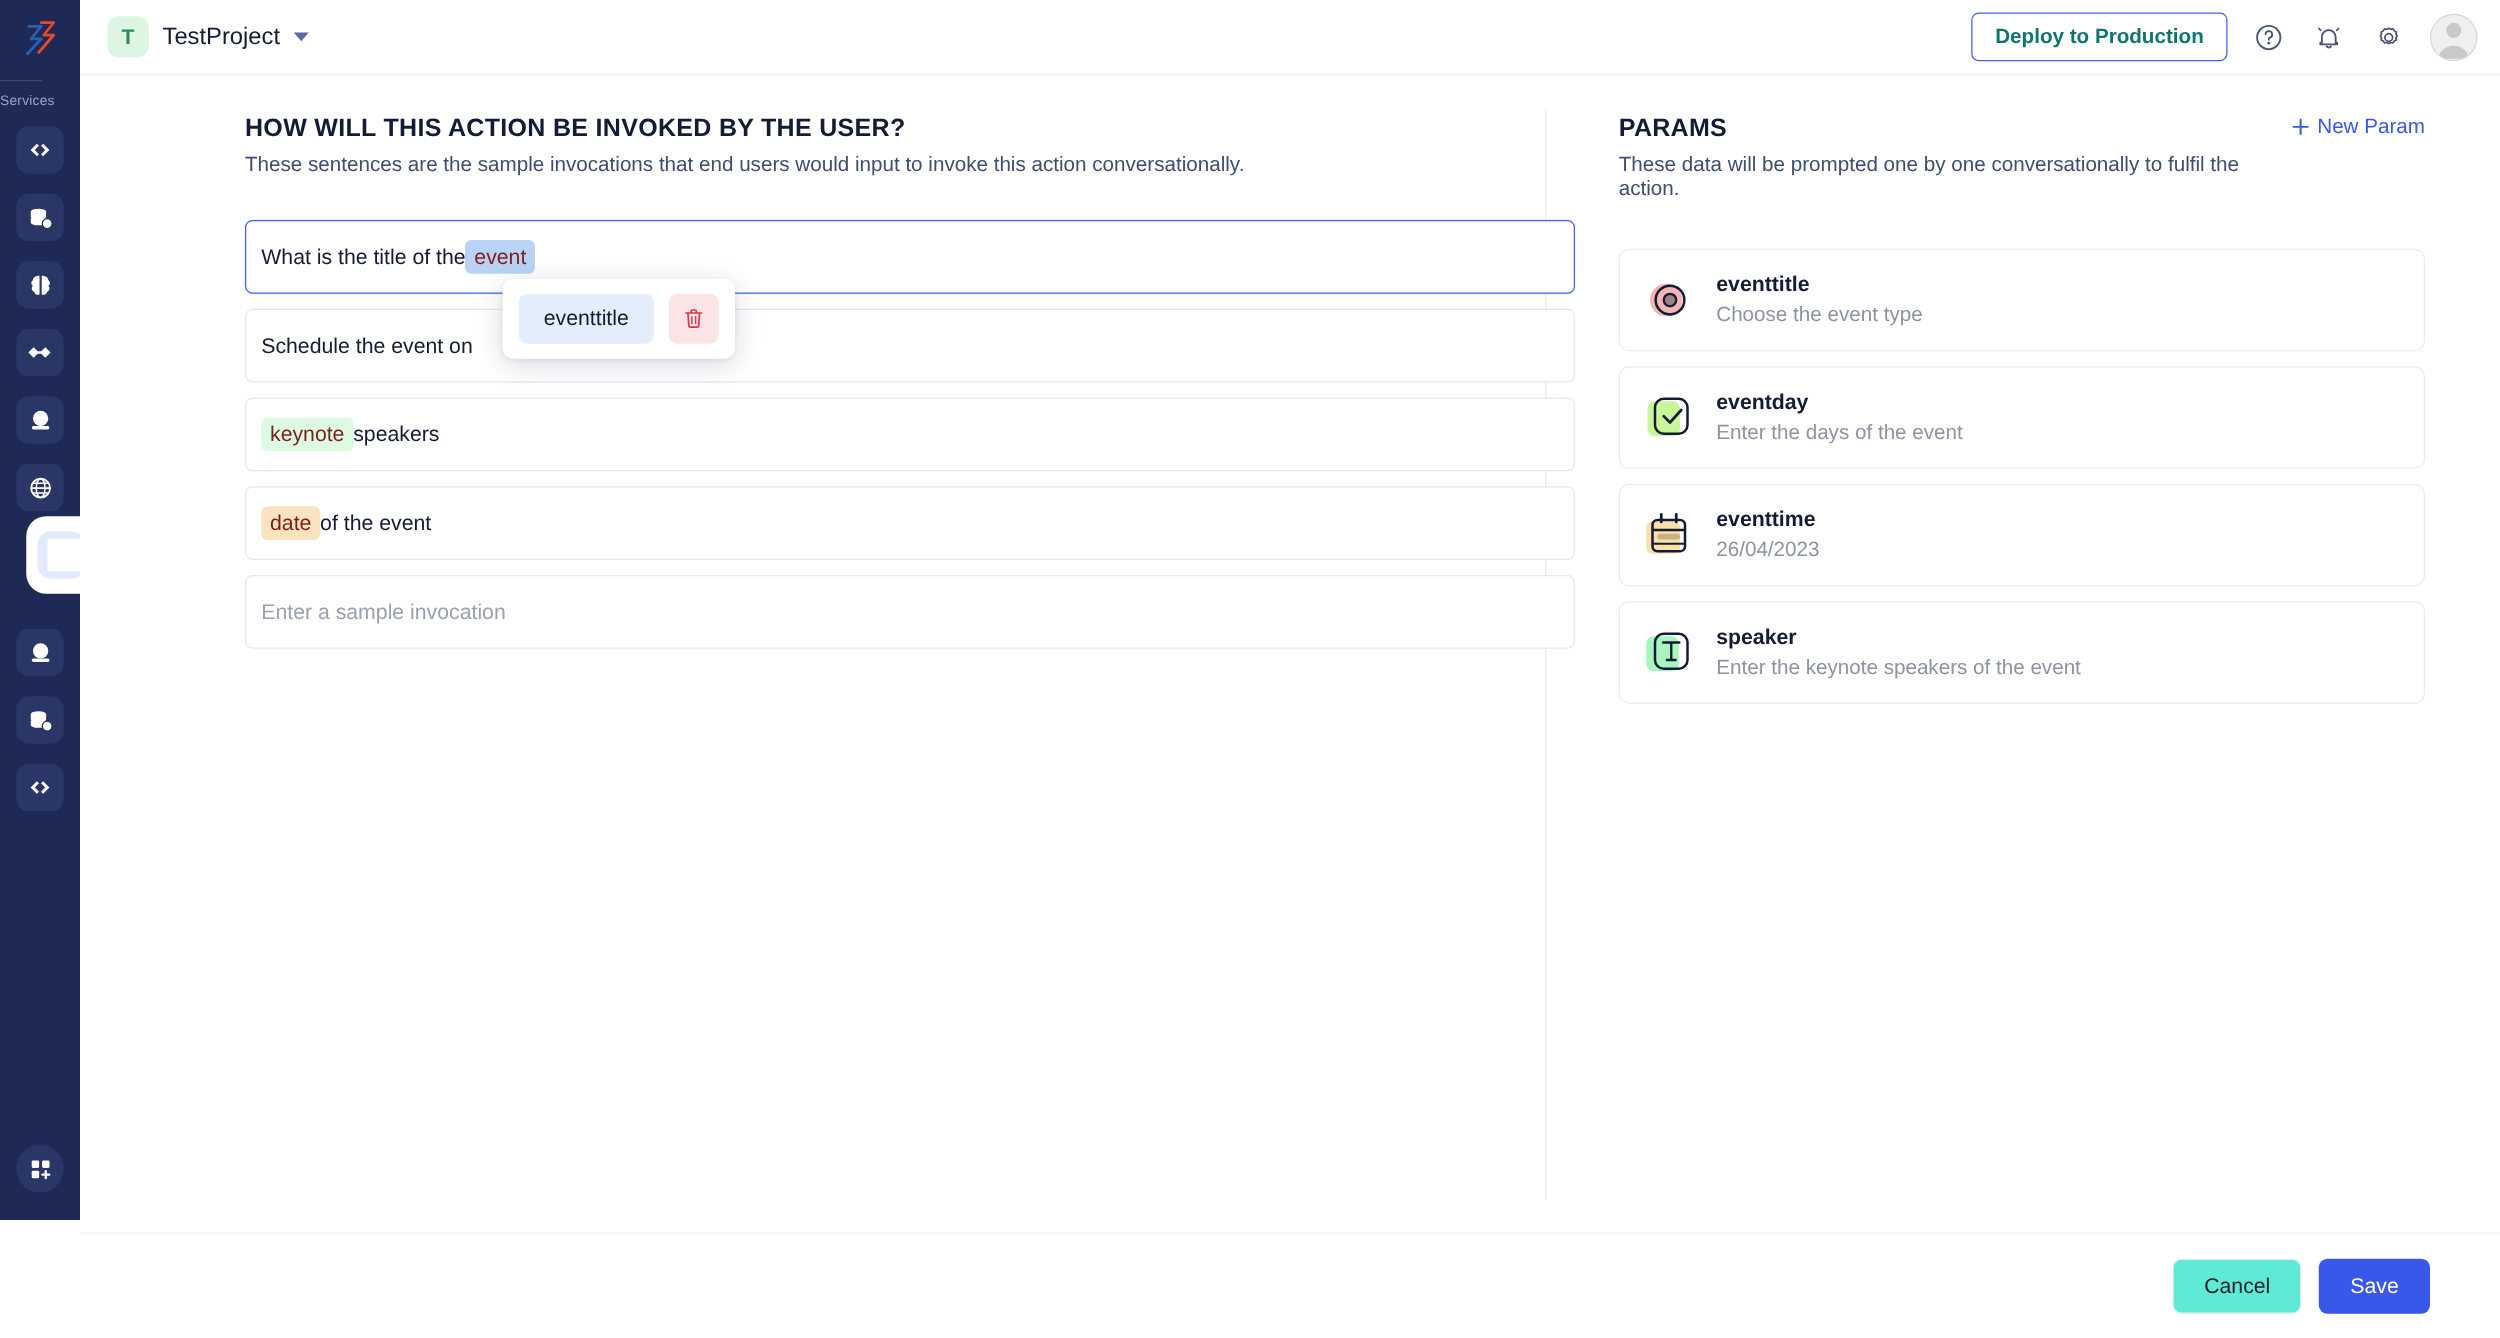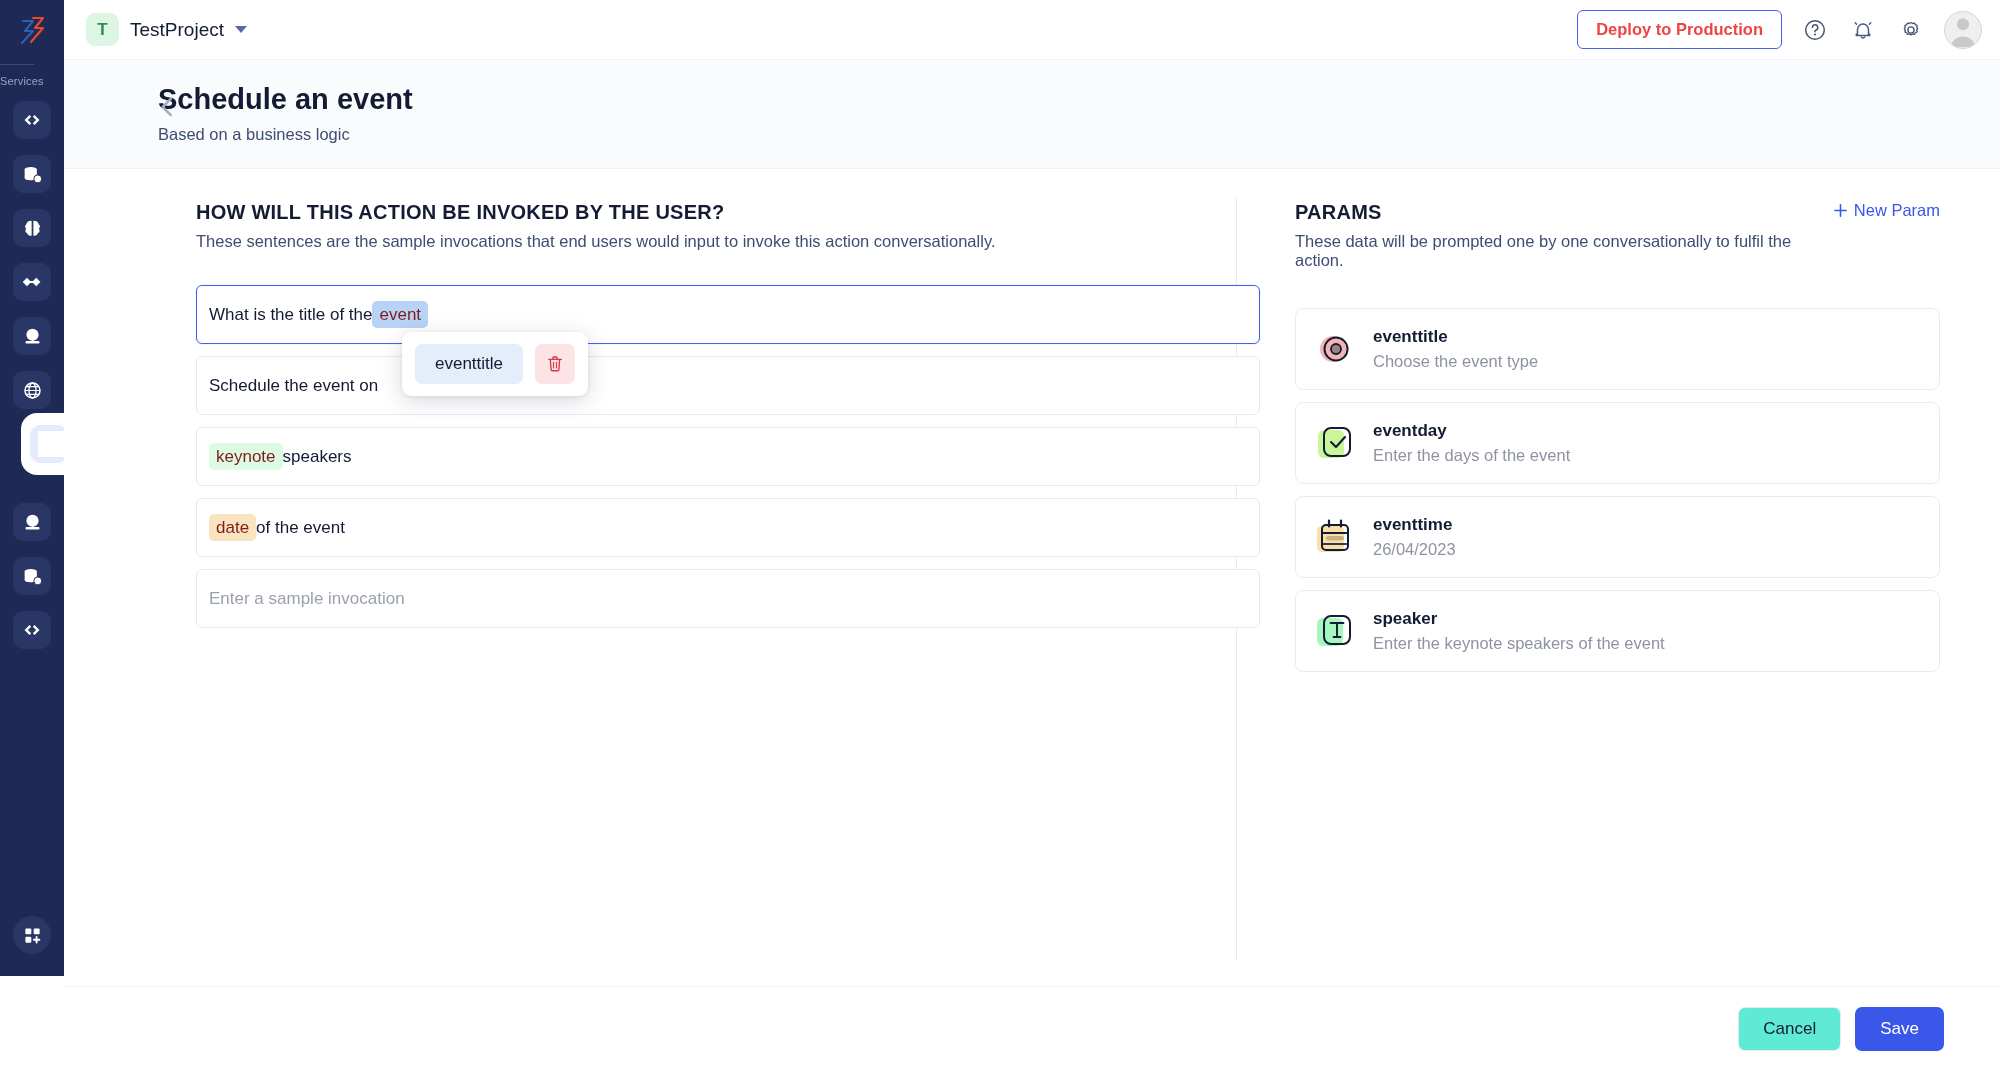--- a/index.html
+++ b/index.html
@@ -76,21 +76,21 @@
   }
   .proj-avatar {
     width: 33px; height: 33px; border-radius: 9px; background: #ddf6e3;
     display:flex; align-items:center; justify-content:center;
     color: #2f8f52; font-size: 17px; font-weight: 600;
   }
   .proj-name { font-size: 19px; color: #141b34; font-weight: 500; }
   .caret { width:0;height:0;border-left:6px solid transparent;border-right:6px solid transparent;border-top:7px solid #5b6a9e; }
   .topbar-right { margin-left: auto; display: flex; align-items: center; gap: 18px; }
   .deploy-btn {
-    border: 1.5px solid #4361ee; color: #ef4444; background: #fff;
+    border: 1.5px solid #4361ee; color: #0f766e; background: #fff;
     font-size: 16.5px; font-weight: 600; padding: 9px 18px; border-radius: 6px;
     cursor: pointer; font-family: "Liberation Sans", sans-serif; white-space: nowrap;
   }
   .icon-btn { width: 30px; height: 30px; display:flex; align-items:center; justify-content:center; cursor:pointer; }
   .avatar-circle {
     width: 38px; height: 38px; border-radius: 50%; background: #efefef;
     border: 1px solid #d6d6d6; display:flex; align-items:flex-end; justify-content:center; overflow:hidden;
   }
 
   
@@ -326,27 +326,20 @@
         </div>
         <div class="avatar-circle">
           <svg width="38" height="38" viewBox="0 0 38 38">
             <circle cx="19" cy="14" r="6.4" fill="#c9c9c9"></circle>
             <path d="M6.5 38 a12.5 11 0 0 1 25 0 z" fill="#c9c9c9"></path>
           </svg>
         </div>
       </div>
     </div>
 
-    <div class="page-head">
-      <svg class="back-chevron" viewBox="0 0 24 24" style="position:absolute;left:90px;top:34px;width:26px;height:26px;">
-        <path d="M15.5 4.5 L8 12 L15.5 19.5" fill="none" stroke="#9fb0c7" stroke-width="2.3" stroke-linecap="round" stroke-linejoin="round"></path>
-      </svg>
-      <div class="page-title">Schedule an event</div>
-      <div class="page-sub">Based on a business logic</div>
-    </div>
 
     <div class="body-split">
 
       <div class="left-pane">
         <div class="sec-title">HOW WILL THIS ACTION BE INVOKED BY THE USER?</div>
         <div class="sec-sub">These sentences are the sample invocations that end users would input to invoke this action conversationally.</div>
 
         <div class="inv-list" id="inv-list">
             <div class="inv-row focused">
               <span>What is the title of the </span>

